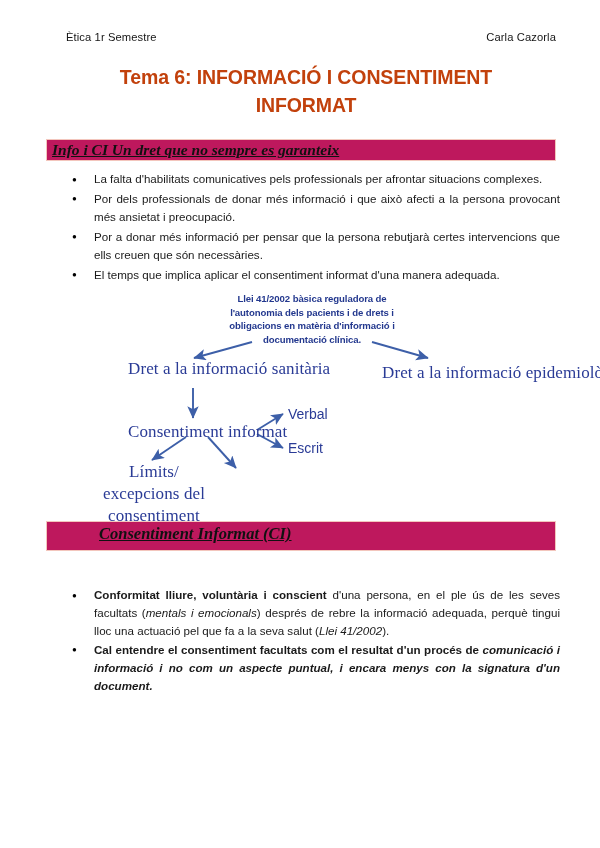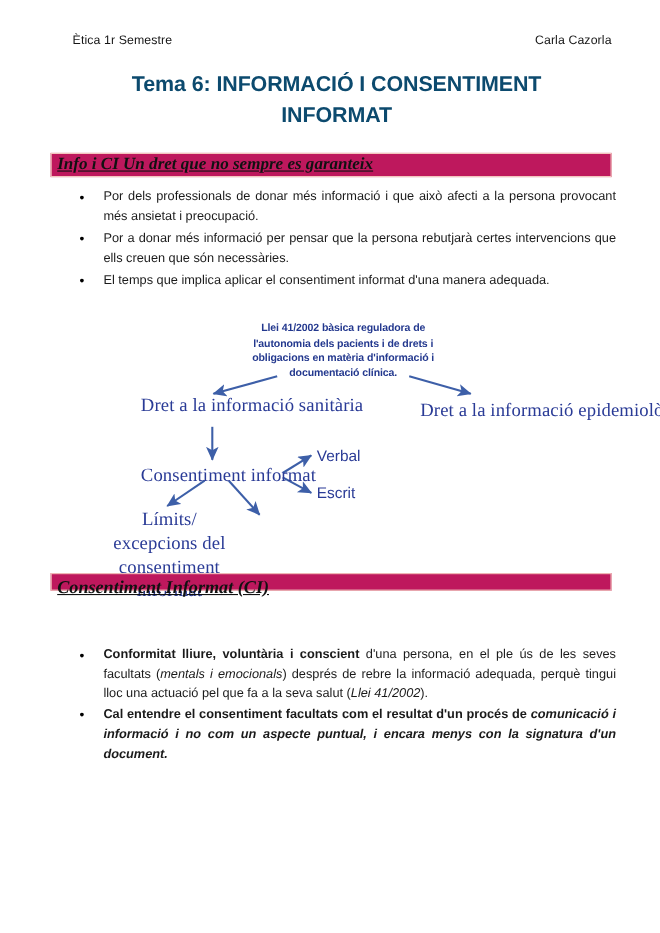--- a/index.html
+++ b/index.html
@@ -36,21 +36,21 @@
     padding-left: 10px;
   }
 
   
   .doc-title {
     position: absolute;
     top: 64px;
     left: 56px;
     width: 500px;
     text-align: center;
-    color: #0c4a6e;
+    color: #c2410c;
     font-size: 19.5px;
     font-weight: bold;
     line-height: 1.42;
     letter-spacing: -0.1px;
   }
   .doc-title .t-line2 { display: block; }
 
   
   .bar {
     position: absolute;
@@ -67,21 +67,21 @@
     font-weight: bold;
     color: #111111;
     text-decoration: underline;
     padding-left: 5px;
     white-space: nowrap;
   }
 
   #bar-info     { top: 139px; height: 22px; }
   #bar-info .bar-text     { font-size: 15.5px; line-height: 20px; }
 
-  #bar-ci       { top: 521px; height: 16px; }
+  #bar-ci       { top: 521px; height: 30px; padding-left: 47px; }
   #bar-ci .bar-text       { font-size: 16.5px; line-height: 23px; }
 
   #bar-definicio{ top: 561px; height: 20px; }
   #bar-definicio .bar-text{ font-size: 13.5px; line-height: 19px; }
 
   
   .blist {
     position: absolute;
     left: 66px;
     width: 494px;
@@ -181,20 +181,21 @@
   <div class="doc-title">
     <span class="t-line1">Tema 6: INFORMACIÓ I CONSENTIMENT</span>
     <span class="t-line2">INFORMAT</span>
   </div>
 
   <div class="bar" id="bar-info">
     <span class="bar-text">Info i CI Un dret que no sempre es garanteix</span>
   </div>
 
   <ul class="blist" id="list-info">
+    <li>La falta d'habilitats comunicatives pels professionals per afrontar situacions complexes.</li>
     <li>Por dels professionals de donar més informació i que això afecti a la persona provocant més ansietat i preocupació.</li>
     <li>Por a donar més informació per pensar que la persona rebutjarà certes intervencions que ells creuen que són necessàries.</li>
     <li>El temps que implica aplicar el consentiment informat d'una manera adequada.</li>
   </ul>
 
   <div class="diagram">
     <svg viewBox="0 0 600 225">
       <defs>
         <marker id="ah" markerWidth="9" markerHeight="9" refX="6.2" refY="3" orient="auto">
           <path d="M0,0 L6.6,3 L0,6 L1.6,3 Z" fill="#3d5fa8"></path>

